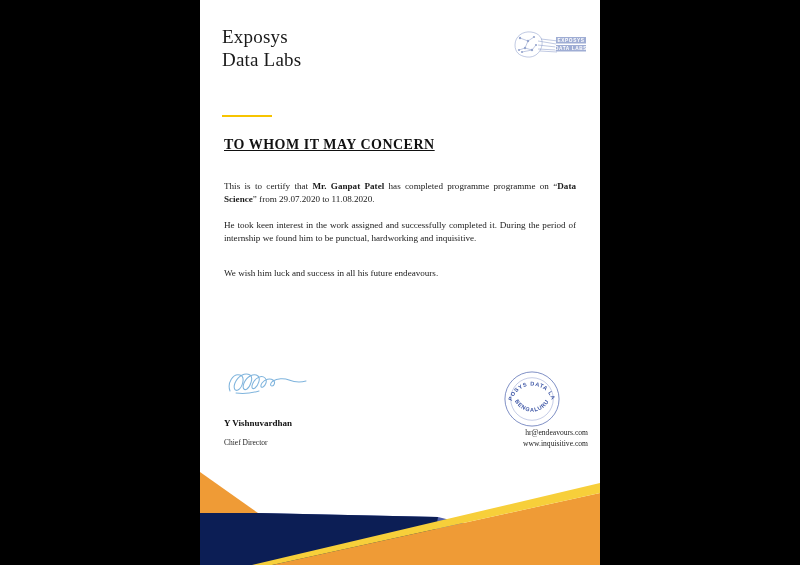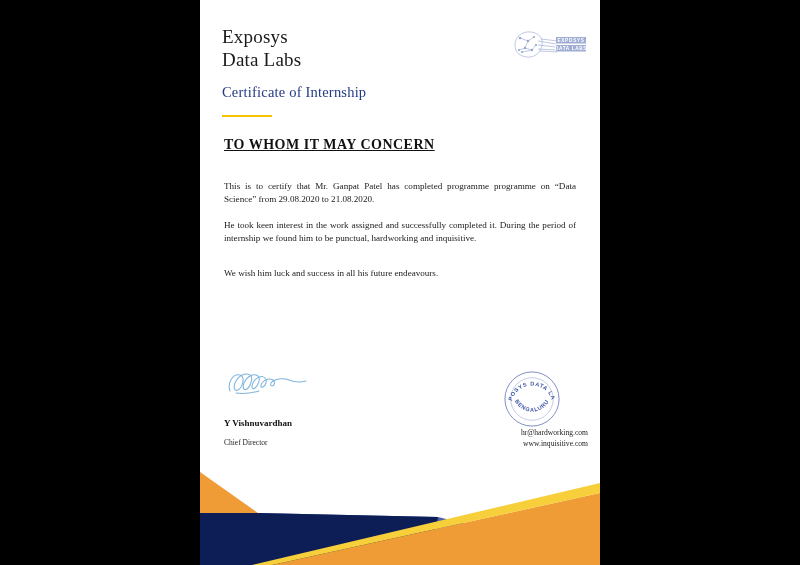--- a/index.html
+++ b/index.html
@@ -82,21 +82,21 @@
     left: 24px;
     width: 352px;
     font-size: 9.1px;
     line-height: 12.6px;
     color: #1a1a1a;
     text-align: justify;
   }
   #para1 { top: 180px; }
   #para2 { top: 219px; }
   #para3 { top: 267px; }
-  .para b { font-weight: normal; }
+  .para b { font-weight: bold; }
   
   .sig-svg {
     position: absolute;
     left: 26px;
     top: 368px;
     width: 90px;
     height: 30px;
   }
   .sig-name {
     position: absolute;
@@ -170,26 +170,25 @@
           <circle cx="18" cy="44" r="2.2"></circle>
         <circle cx="52" cy="34" r="2.2"></circle>
           <circle cx="24" cy="48" r="2.2"></circle>
       </g>
       <rect x="92" y="18" width="60" height="13" fill="#9fadd4"></rect>
       <rect x="92" y="34" width="60" height="13" fill="#9fadd4"></rect>
       <text x="122" y="28.5" font-family="'Liberation Sans',sans-serif" font-size="9.5" font-weight="bold" fill="#ffffff" text-anchor="middle" letter-spacing="1.2">EXPOSYS</text>
       <text x="122" y="44.5" font-family="'Liberation Sans',sans-serif" font-size="9.5" font-weight="bold" fill="#ffffff" text-anchor="middle" letter-spacing="1.2">DATA LABS</text>
     </svg>
 
-    <div class="title">Certificate of Internship</div>
     <div class="rule"></div>
 
     <div class="addressee">TO WHOM IT MAY CONCERN</div>
 
-    <div class="para" id="para1"><span>This is to certify that </span><b>Mr. Ganpat Patel</b><span> has completed programme programme on “</span><b>Data Science</b><span>” from 29.08.2020 to 21.08.2020.</span></div>
+    <div class="para" id="para1"><span>This is to certify that </span><b>Mr. Ganpat Patel</b><span> has completed programme programme on “</span><b>Data Science</b><span>” from 29.07.2020 to 11.08.2020.</span></div>
 
     <div class="para" id="para2">He took keen interest in the work assigned and successfully completed it. During the period of internship we found him to be punctual, hardworking and inquisitive.</div>
     <div class="para" id="para3">We wish him luck and success in all his future endeavours.</div>
 
     <svg class="sig-svg" viewBox="0 0 180 60">
       <g fill="none" stroke="#7fb4dd" stroke-width="2.1" stroke-linecap="round">
         <path d="M8 46 C2 30, 14 10, 28 14 C40 18, 32 40, 24 44 C18 47, 14 40, 18 30 C24 16, 38 8, 48 14 C56 19, 48 38, 42 42 C36 46, 32 40, 36 30 C42 16, 56 10, 64 16 C70 21, 64 36, 58 40 C52 44, 50 38, 54 30 C60 18, 72 14, 78 20 C84 26, 78 36, 74 38 C70 40, 68 36, 72 30 C78 22, 88 20, 94 24 C100 28, 96 36, 92 36 C88 36, 88 30, 94 26 C102 21, 116 20, 126 24 C136 28, 146 30, 160 26"></path>
         <path d="M20 50 C34 52, 52 50, 66 46"></path>
       </g>
     </svg>
@@ -206,21 +205,21 @@
       </defs>
       <text font-family="'Liberation Sans',sans-serif" font-size="11.5" font-weight="bold" fill="#3c55a5" letter-spacing="1.6">
         <textPath href="#arcTop" startOffset="50%" text-anchor="middle">EXPOSYS DATA LABS</textPath>
       </text>
       <text font-family="'Liberation Sans',sans-serif" font-size="11.5" font-weight="bold" fill="#3c55a5" letter-spacing="1.6">
         <textPath href="#arcBottom" startOffset="50%" text-anchor="middle">BENGALURU</textPath>
       </text>
     </svg>
 
     <div class="contacts">
-      <div>hr@hardworking.com</div>
+      <div>hr@endeavours.com</div>
       <div>www.inquisitive.com</div>
     </div>
 
     <svg class="footer-art" viewBox="0 0 400 110" preserveAspectRatio="none">
       <polygon points="0,17 58,58 0,58" fill="#ef9b36"></polygon>
       <polygon points="0,110 400,110 400,102 238,62 58,58 0,58" fill="#5160ab"></polygon>
       <polygon points="0,110 230,110 238,62 58,58 0,58" fill="#0c1e55"></polygon>
       <polygon points="400,110 400,38 72,110" fill="#ef9b36"></polygon>
       <polygon points="400,38 400,28 52,110 72,110" fill="#f7cf3a"></polygon>
     </svg>

